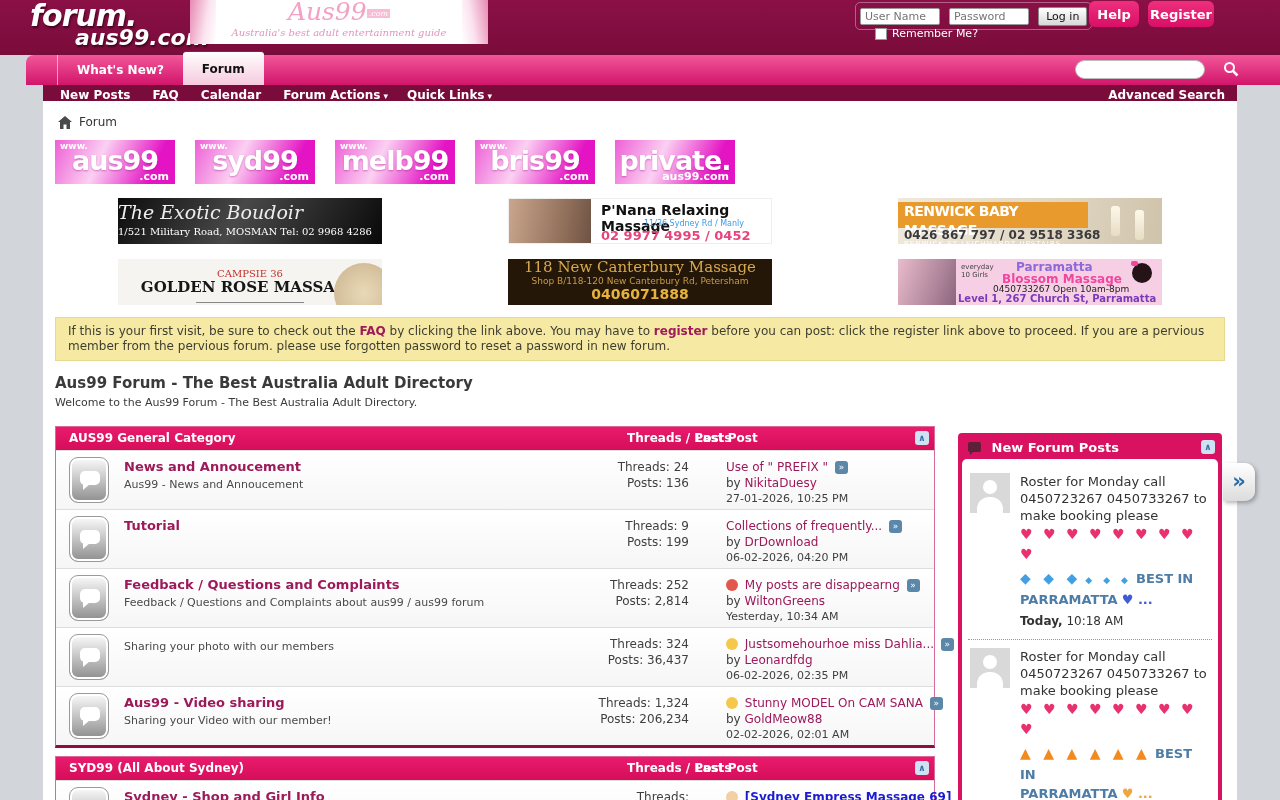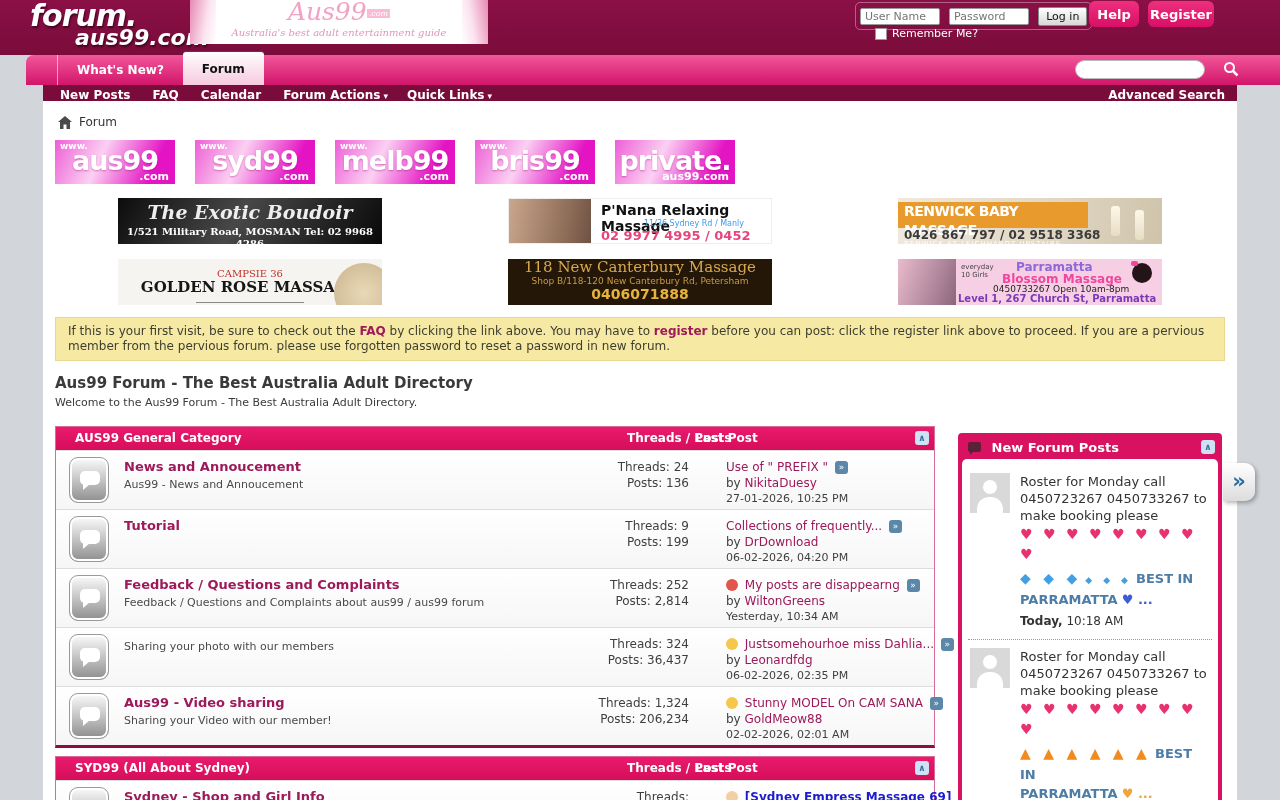--- a/index.html
+++ b/index.html
@@ -51,21 +51,21 @@
   .site-banners { display:flex; gap:20px; margin:10px 0 0 12px; }
   .site-banner { position:relative; width:120px; height:44px; background:linear-gradient(115deg,#ee5fd6 0%,#fbd0f2 38%,#e414c4 80%); overflow:hidden; color:#fff; }
   .sb-www { position:absolute; left:5px; top:1px; font-size:9px; font-weight:bold; }
   .sb-name { position:absolute; left:0; right:0; top:6px; text-align:center; font-size:27px; font-weight:bold; letter-spacing:-1px; line-height:30px; text-shadow:0 1px 2px rgba(150,0,120,.4); }
   .sb-suffix { position:absolute; right:6px; bottom:1px; font-size:11px; font-weight:bold; }
 
   .ads { position:relative; height:107px; margin-top:14px; }
   .ad { position:absolute; width:264px; height:46px; overflow:hidden; }
   .ad.c1 { left:75px; } .ad.c2 { left:465px; } .ad.c3 { left:855px; }
   .ad.r1 { top:0; } .ad.r2 { top:61px; }
-  .ad-exotic { background:linear-gradient(120deg,#0c0c0c,#484848 45%,#090909); text-align:center;font-weight:bold; }
+  .ad-exotic { background:linear-gradient(120deg,#0c0c0c,#484848 45%,#090909); text-align:left; }
   .ad-exotic .t { font-family:"DejaVu Serif",serif; font-style:italic; color:#eee; font-size:19px; line-height:28px; }
   .ad-exotic .a { font-family:"DejaVu Serif",serif; color:#fff; font-size:10px; line-height:12px; }
   .ad-pnana { background:#fff; border:1px solid #eee; }
   .ad-pnana .photo { position:absolute; left:0; top:0; width:82px; height:46px; background:linear-gradient(100deg,#caa68c,#8d6c58 70%,#6e5244); }
   .ad-pnana .t { position:absolute; left:92px; top:3px; font-size:14px; font-weight:bold; color:#111; }
   .ad-pnana .a { position:absolute; left:135px; top:20px; font-size:8px; color:#3d9ae8; }
   .ad-pnana .p { position:absolute; left:92px; top:29px; font-size:13px; font-weight:bold; color:#e8447c; }
   .ad-renwick { background:linear-gradient(100deg,#efe9dd,#e0d6c2 60%,#cfc3ab); }
   .ad-renwick .band { position:absolute; left:0; top:4px; width:190px; height:26px; background:#e89b2c; color:#fff; }
   .ad-renwick .band .t { font-size:14px; font-weight:bold; line-height:19px; padding-left:6px; letter-spacing:-.5px; }
@@ -95,21 +95,21 @@
   .notice a { color:#9e1a58; font-weight:bold; text-decoration:none; }
 
   .page-title { margin:13px 0 0 12px; font-size:15px; font-weight:bold; color:#3a3a3a; }
   .page-sub { margin:4px 0 0 12px; font-size:11px; color:#3a3a3a; }
 
   
   .main { display:flex; align-items:flex-start; margin:17px 0 0 12px; gap:23px; }
   .forum-col { width:880px; }
   .cat-block { border:1px solid #d96b9b; border-bottom:3px solid #8e0e44; margin-bottom:8px; }
   .cat-header { position:relative; height:23px; background:linear-gradient(#ea1a6c,#d50e5b); color:#fff; font-size:12px; font-weight:bold; line-height:23px; }
-  .cat-header .ct { margin-left:19px; }
+  .cat-header .ct { margin-left:13px; }
   .cat-header .col-a { position:absolute; left:571px; }
   .cat-header .col-b { position:absolute; left:639px; }
   .collapse-btn { position:absolute; right:5px; top:4px; width:14px; height:14px; background:#cfe2f2; border-radius:3px; color:#3a6ea8; font-size:9px; line-height:14px; text-align:center; font-weight:bold; }
   .frow { position:relative; height:59px; background:linear-gradient(#ffffff,#f6f6f6); border-top:1px solid #ddd; }
   .ficon { position:absolute; left:13px; top:6px; width:40px; height:46px; border-radius:9px; background:linear-gradient(#fbfbfb,#8e8e8e); border:1px solid #9a9a9a; box-shadow:inset 0 0 0 2px #fff; }
   .bubble { position:absolute; left:10px; top:13px; width:20px; height:14px; background:#fff; border-radius:5px; }
   .btail { position:absolute; left:13px; top:26px; width:0; height:0; border-left:7px solid #fff; border-bottom:6px solid transparent; }
   .finfo { position:absolute; left:68px; top:8px; width:430px; }
   .fname { font-size:13px; font-weight:bold; color:#9c195a; text-decoration:none; display:block; }
   .fdesc { font-size:11px; color:#4a4a4a; margin-top:4px; }

